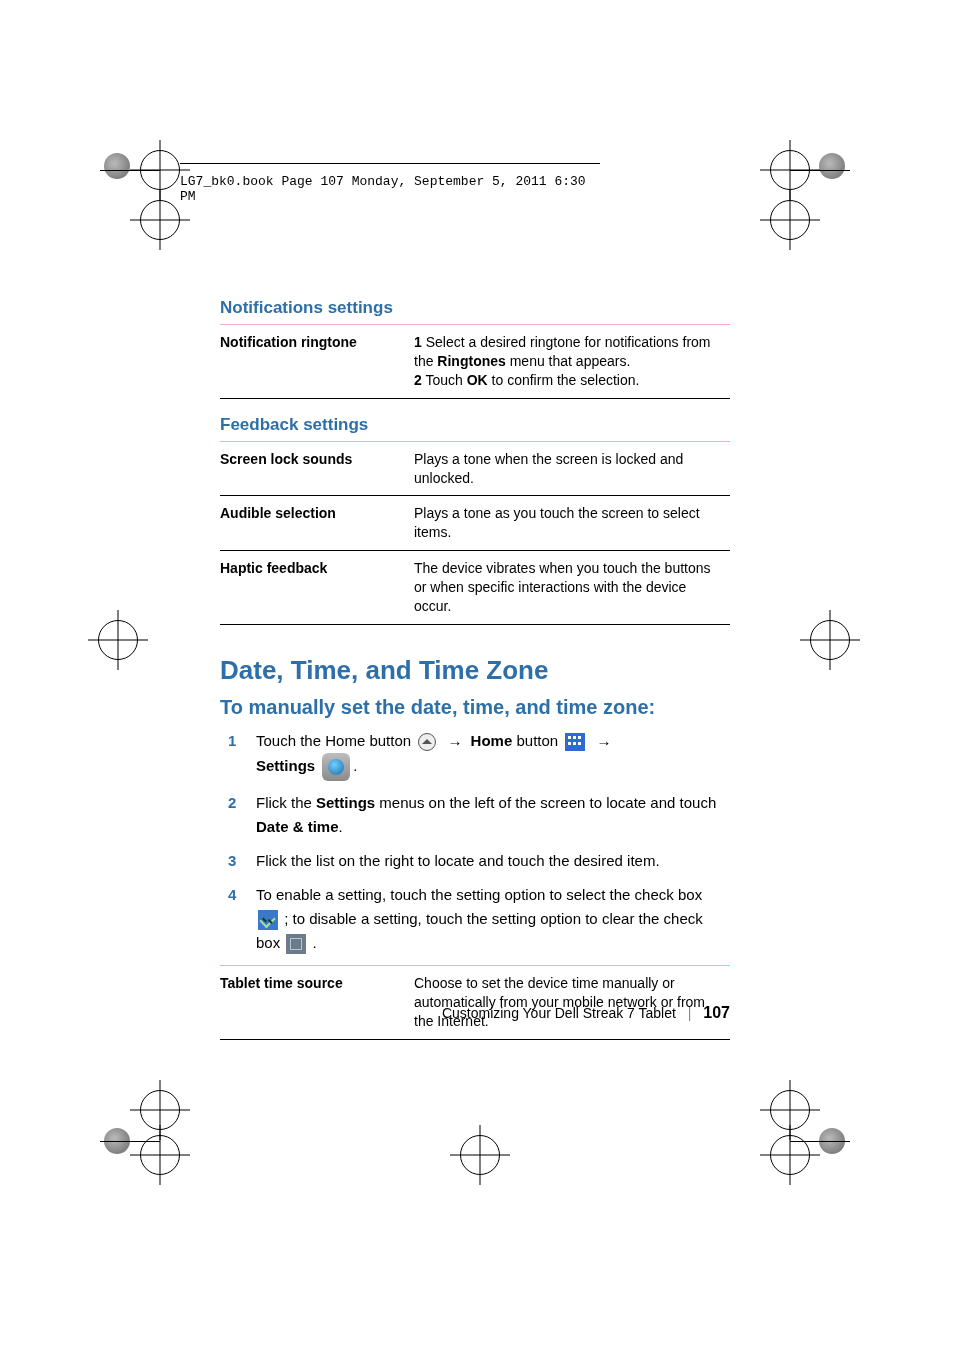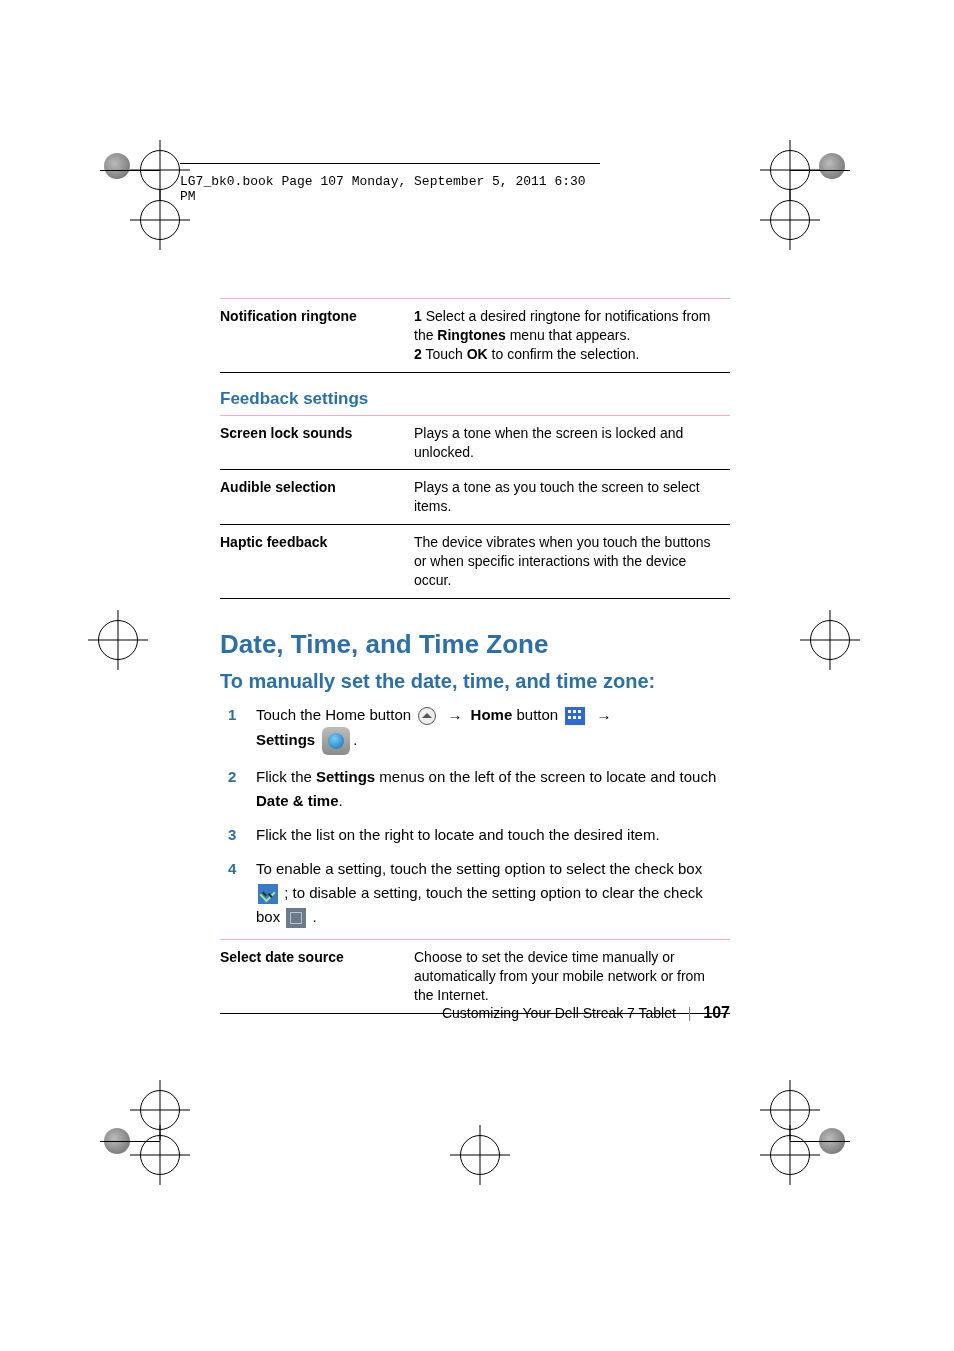--- a/index.html
+++ b/index.html
@@ -227,20 +227,21 @@
 
 <div class="hairline-h" style="left:100px;top:170px;width:60px"></div>
 <div class="hairline-h" style="left:790px;top:170px;width:60px"></div>
 <div class="hairline-h" style="left:100px;top:1141px;width:60px"></div>
 <div class="hairline-h" style="left:790px;top:1141px;width:60px"></div>
 
 <div class="page-header-line">LG7_bk0.book  Page 107  Monday, September 5, 2011  6:30 PM</div>
 
 <div class="content">
 
+  <div class="sec-heading">Notifications settings</div>
   <table class="tbl">
     <tbody>
         <tr>
       <td class="left">Notification ringtone</td>
       <td>
         <span class="nb">1</span><span> Select a desired ringtone for notifications from the </span><span class="nb">Ringtones</span><span> menu that appears.</span><br>
         <span class="nb">2</span><span> Touch </span><span class="nb">OK</span><span> to confirm the selection.</span>
       </td>
     </tr>
   </tbody>
@@ -293,21 +294,21 @@
       <span class="num">4</span>
       <span>To enable a setting, touch the setting option to select the check box </span>
       <span class="check-box checked"></span><span> ; to disable a setting, touch the setting option to clear the check box </span>
       <span class="check-box empty"></span><span> .</span>
     </li>
   </ol>
 
   <table class="tbl">
     <tbody>
         <tr>
-      <td class="left">Select date source</td>
+      <td class="left">Tablet time source</td>
       <td>Choose to set the device time manually or automatically from your mobile network or from the Internet.</td>
     </tr>
   </tbody>
     </table>
 
 </div>
 
 <div class="footer">
   <span>Customizing Your Dell Streak 7 Tablet</span>
   <span class="sep">|</span>

